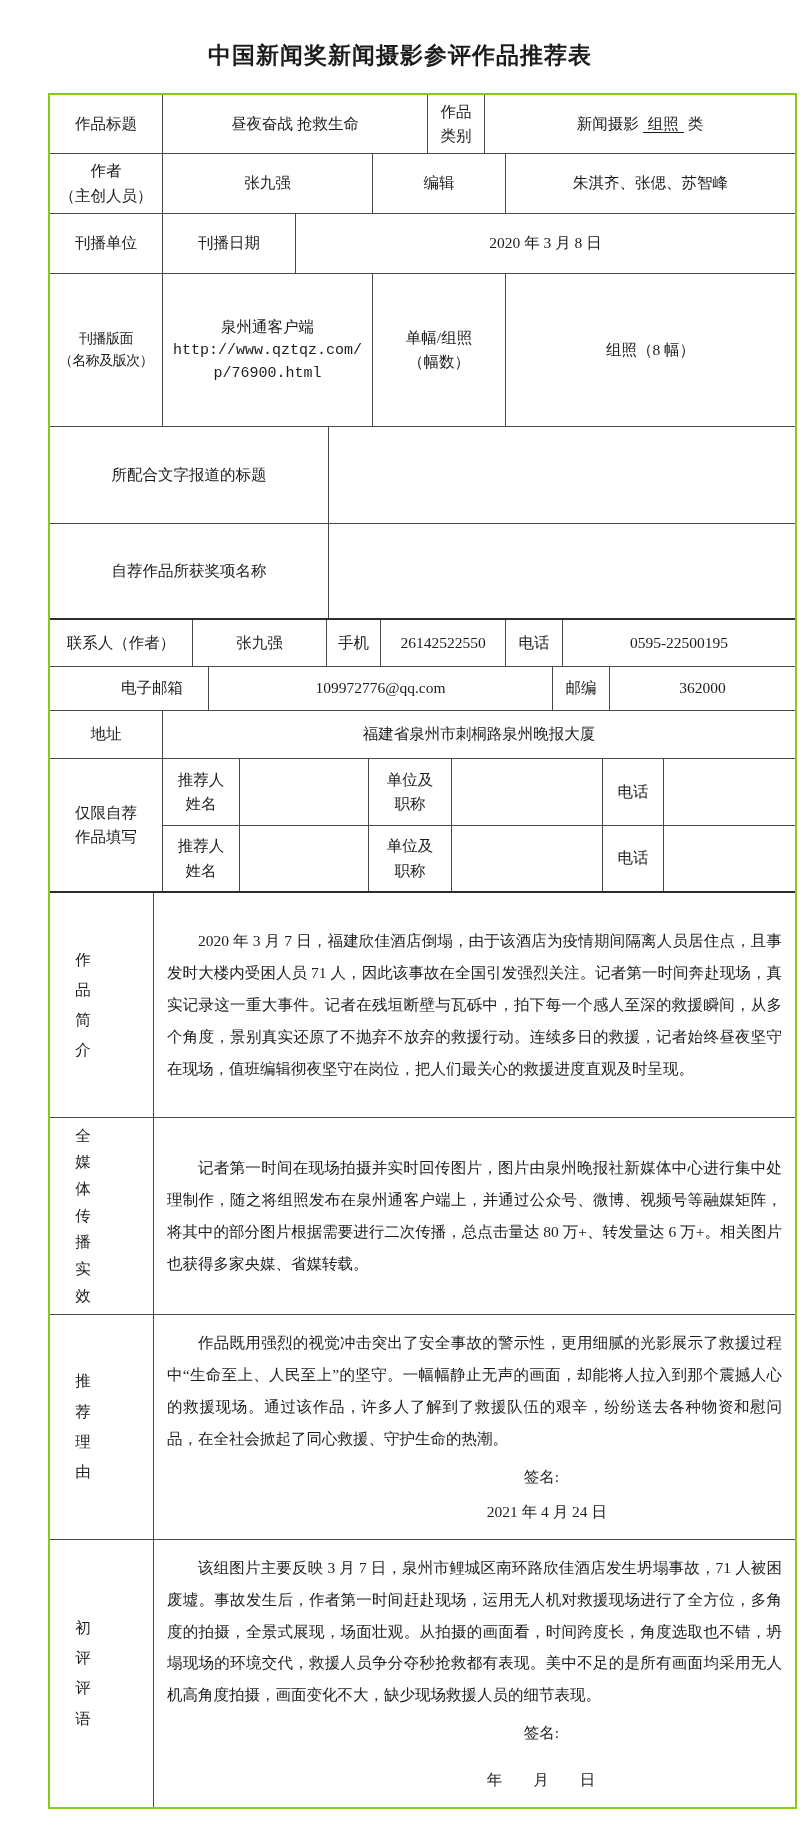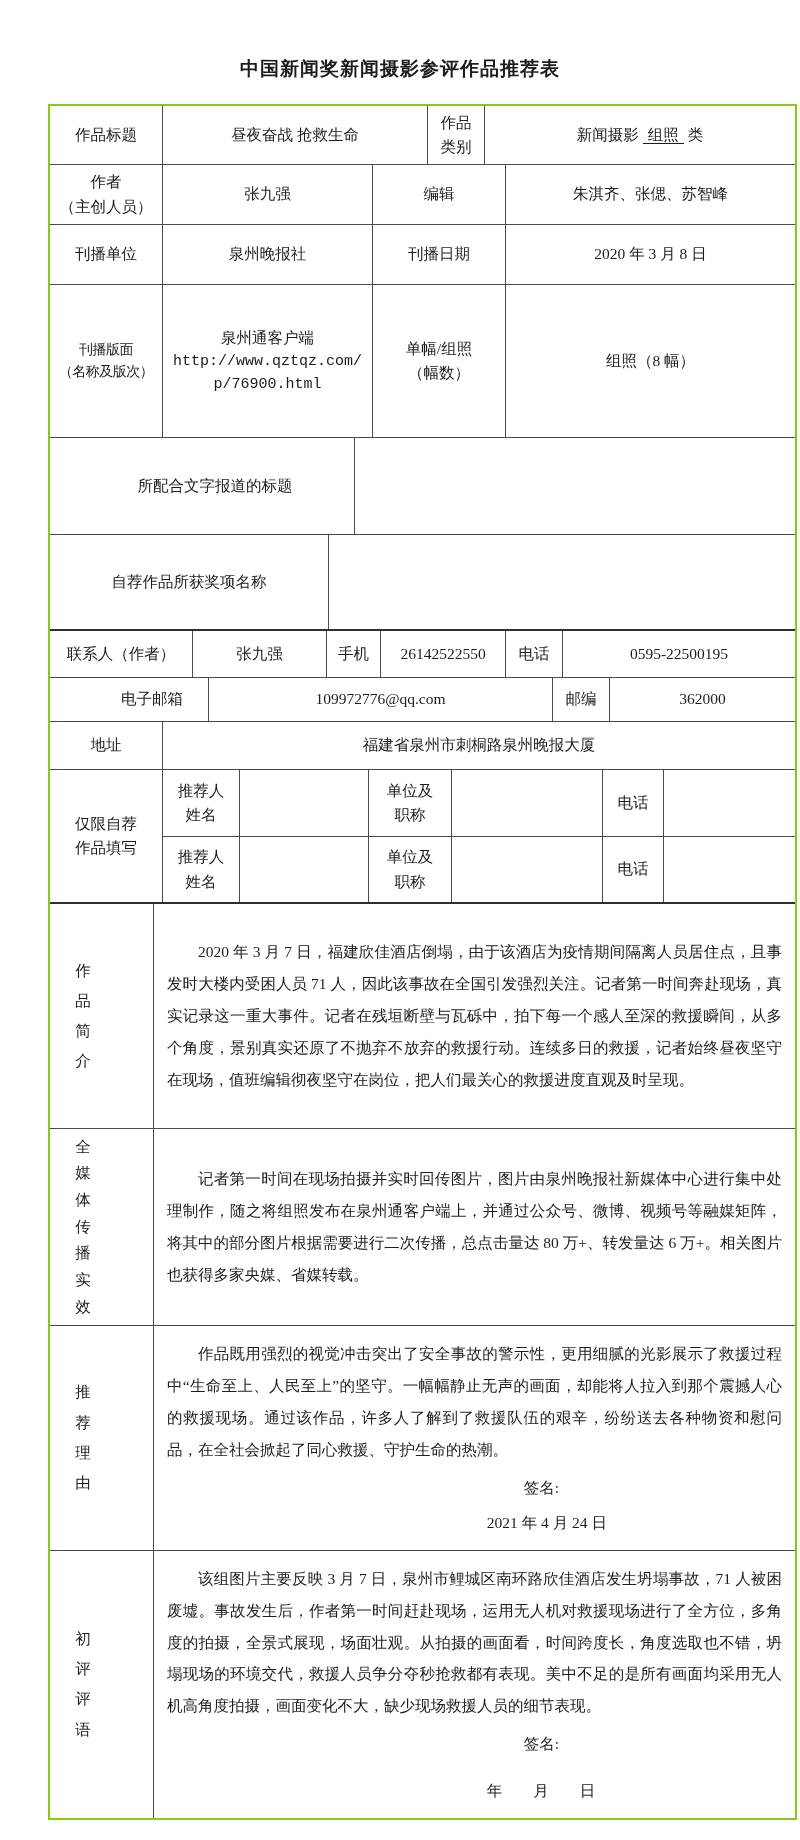--- a/index.html
+++ b/index.html
@@ -5,23 +5,23 @@
   * { box-sizing: border-box; margin: 0; padding: 0; }
   html, body {
     width: 800px;
     background: #ffffff;
     color: #1c1c1c;
     font-family: "Liberation Serif", "DejaVu Serif", serif;
   }
   body { height: 1840px; overflow: hidden; }
 
   .page-title {
-    margin-top: 56px;
+    margin-top: 40px;
     text-align: center;
-    font-size: 19px;
+    font-size: 23px;
     font-weight: bold;
     letter-spacing: 1px;
   }
 
   .form-table {
     width: 749px;
     margin: 22px 0 0 48px;
     border: 2px solid #84cc16;
   }
 
@@ -65,21 +65,21 @@
   .w210 { flex: 0 0 210px; }
   .w265 { flex: 0 0 265px; }
   .w278 { flex: 0 0 278px; }
   .w344 { flex: 0 0 344px; }
   .fill { flex: 1 1 auto; }
 
   
   .h58  { min-height: 58px; }
   .h60  { min-height: 60px; }
   .h153 { min-height: 153px; }
-  .h97  { min-height: 97px; padding-left: 26px; }
+  .h97  { min-height: 97px; }
   .h95  { min-height: 95px; }
   .h48  { min-height: 48px; }
   .h44  { min-height: 44px; padding-left: 46px; }
   .h66  { min-height: 66px; }
   .h226 { min-height: 226px; }
   .h197 { min-height: 197px; }
   .h187 { min-height: 187px; }
   .h258 { min-height: 258px; }
 
   .small-label { font-size: 14px; letter-spacing: -0.5px; }
@@ -144,21 +144,20 @@
   <div class="trow h60">
     <div class="cell w112">作者
 （主创人员）</div>
     <div class="cell w210">张九强</div>
     <div class="cell w133">编辑</div>
     <div class="cell fill">朱淇齐、张偲、苏智峰</div>
   </div>
 
   <div class="trow h60">
     <div class="cell w112">刊播单位</div>
-    <div class="cell w210">泉州晚报社</div>
     <div class="cell w133">刊播日期</div>
     <div class="cell fill">2020 年 3 月 8 日</div>
   </div>
 
   <div class="trow h153">
     <div class="cell w112 small-label">刊播版面
 （名称及版次）</div>
     <div class="cell w210">
       <span>泉州通客户端</span>
       <span class="mono">http://www.qztqz.com/</span>

